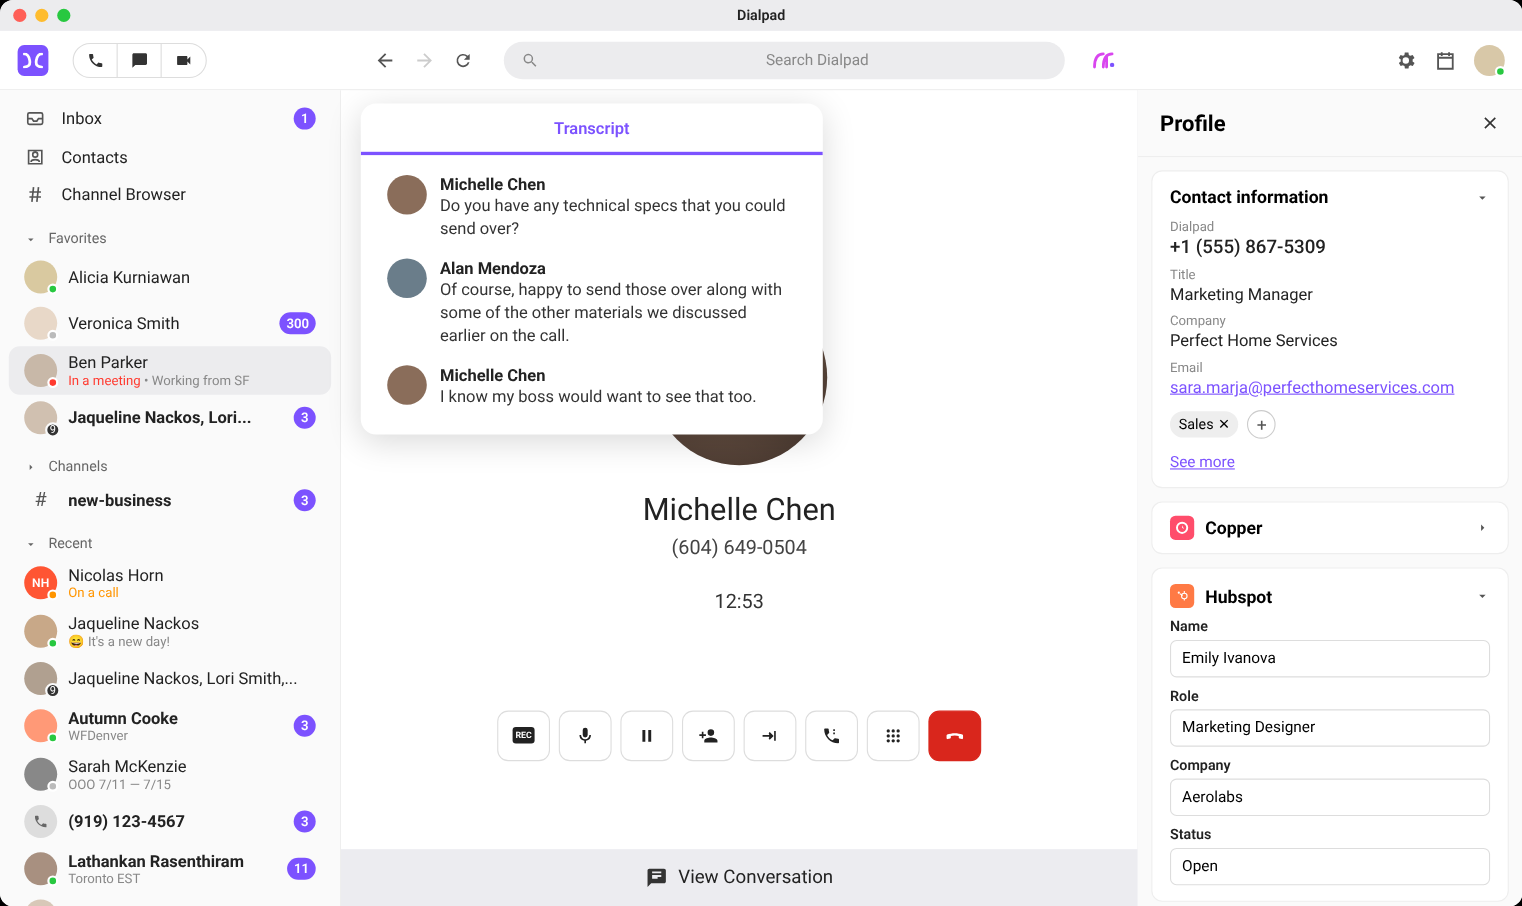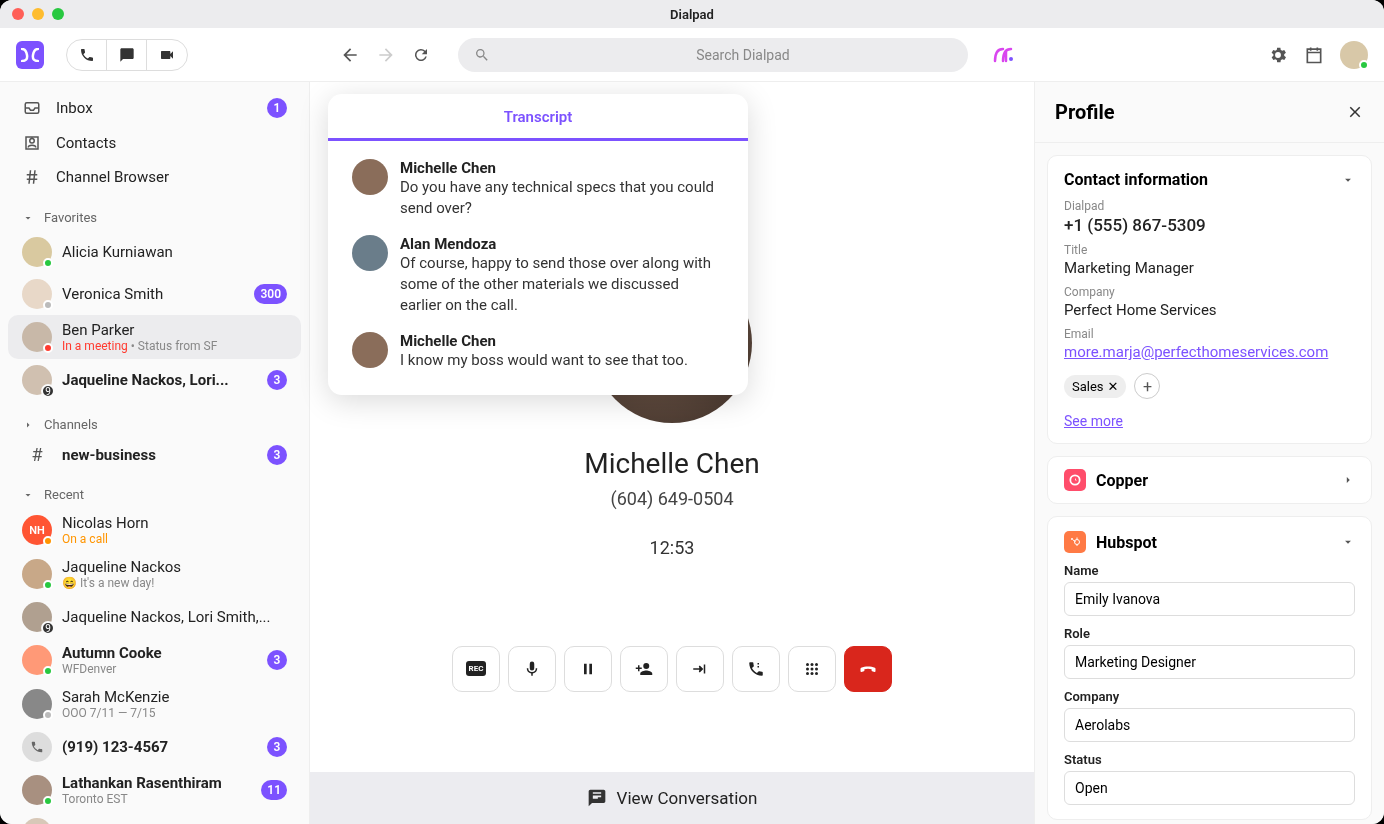--- a/index.html
+++ b/index.html
@@ -223,21 +223,21 @@
             <div class="name">Veronica Smith</div>
           </div>
         <span class="badge wide">300</span>
       </div>
       <div class="contact-row sel">
         <div class="av" style="background:#c8b8a8">
             <div class="status-dot red"></div>
           </div>
         <div class="info">
           <div class="name">Ben Parker</div>
-          <div class="sub"><span class="meet">In a meeting</span><span> • Status from SF</span></div>
+          <div class="sub"><span class="meet">In a meeting</span><span> • Working from SF</span></div>
         </div>
       </div>
       <div class="contact-row">
         <div class="av" style="background:#d0c0b0">
             <div class="group-badge">9</div>
           </div>
         <div class="info">
             <div class="name bold">Jaqueline Nackos, Lori...</div>
           </div>
         <span class="badge">3</span>
@@ -448,21 +448,21 @@
               <path fill="#555" d="M7 10l5 5 5-5z"></path>
             </svg>
         </div>
         <div class="field-label">Dialpad</div>
         <div class="field-value big">+1 (555) 867-5309</div>
         <div class="field-label">Title</div>
         <div class="field-value">Marketing Manager</div>
         <div class="field-label">Company</div>
         <div class="field-value">Perfect Home Services</div>
         <div class="field-label">Email</div>
-        <div class="field-value link">more.marja@perfecthomeservices.com</div>
+        <div class="field-value link">sara.marja@perfecthomeservices.com</div>
         <div class="chips">
           <div class="chip">
             <span>Sales</span>
             <span>✕</span>
           </div>
           <div class="chip-add">+</div>
         </div>
         <div class="see-more">See more</div>
       </div>
 

